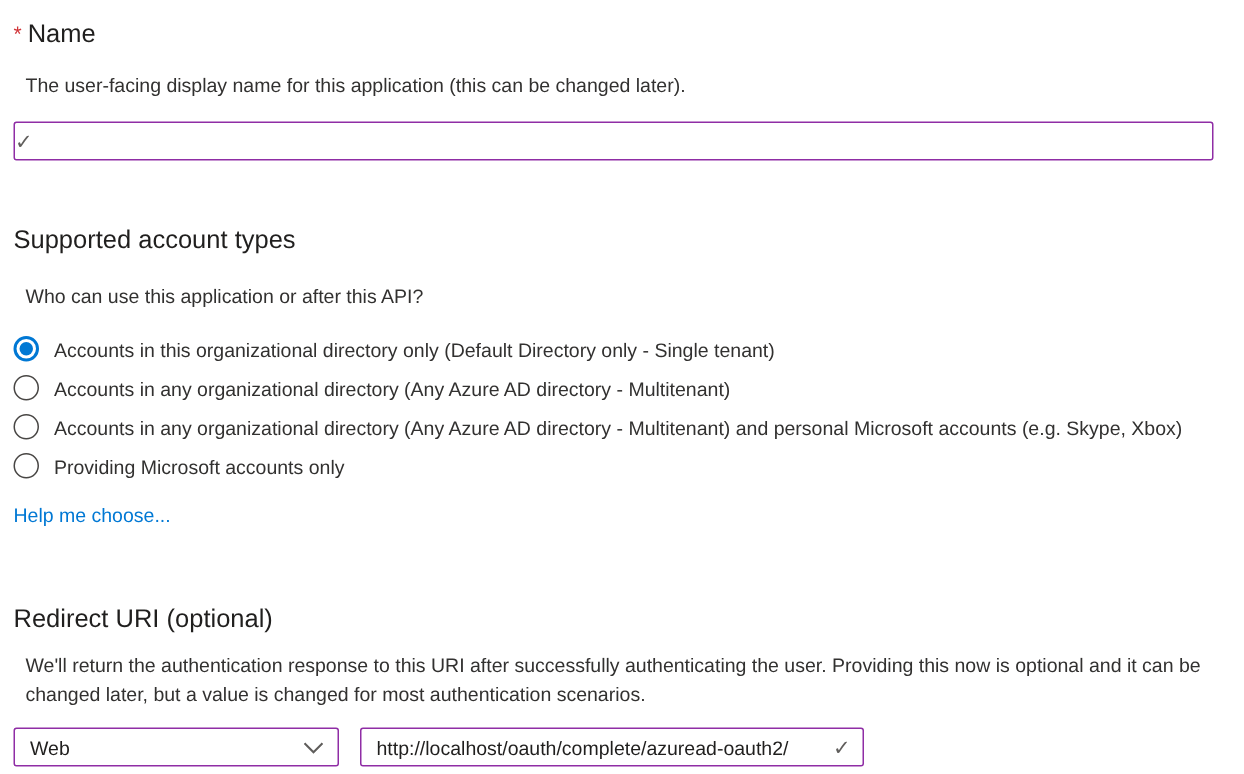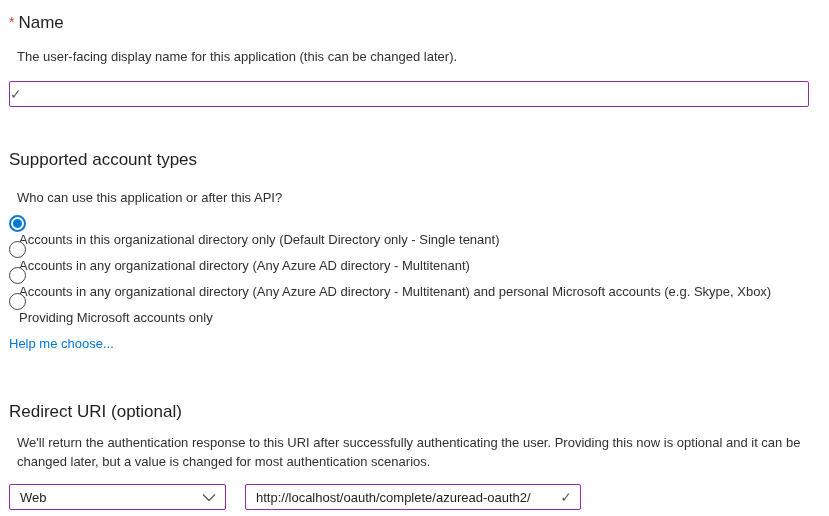--- a/index.html
+++ b/index.html
@@ -28,40 +28,40 @@
     padding:0 0 0 10px;height:22px;
   }
   .valid-check{
     font-size:14px;color:#605e5c;line-height:1;flex:0 0 auto;
     user-select:none;
   }
 
   .account-types{margin-top:42px;}
   .question{margin-top:17px;}
   .radio-group{margin-top:8px;}
-  .radio-row{display:flex;align-items:flex-start;height:26px;cursor:pointer;flex-direction:column;}
+  .radio-row{display:flex;align-items:flex-end;height:26px;cursor:pointer;}
   .radio-circle{
     box-sizing:border-box;width:17px;height:17px;border-radius:50%;
     border:1px solid #484644;background:#fff;flex:0 0 auto;
     display:flex;align-items:center;justify-content:center;
   }
   .radio-row.checked .radio-circle{border:2px solid #0078d4;}
   .radio-dot{width:9px;height:9px;border-radius:50%;background:transparent;}
   .radio-row.checked .radio-dot{background:#0078d4;}
   .radio-label{font-size:13px;color:#323130;margin-left:10px;white-space:nowrap;}
 
   .help-link{
     display:inline-block;margin-top:17px;font-size:13px;color:#0078d4;
     text-decoration:none;cursor:pointer;
   }
 
   .redirect{margin-top:49px;}
   .redirect-desc{margin-top:10px;max-width:806px;}
 
-  .controls-row{margin-top:13px;display:flex;gap:19px;}
+  .controls-row{margin-top:13px;display:flex;gap:14px;}
   .select-box{
     box-sizing:border-box;width:217px;height:26px;border:1px solid #8f2da5;
     border-radius:2px;display:flex;align-items:center;justify-content:space-between;
     padding:0 9px 0 10px;cursor:pointer;background:#fff;
   }
   .select-value{font-size:13px;color:#201f1e;}
   .chevron svg{display:block;}
   .uri-input{margin-top:0;width:336px;}
 </style>
 </head>

